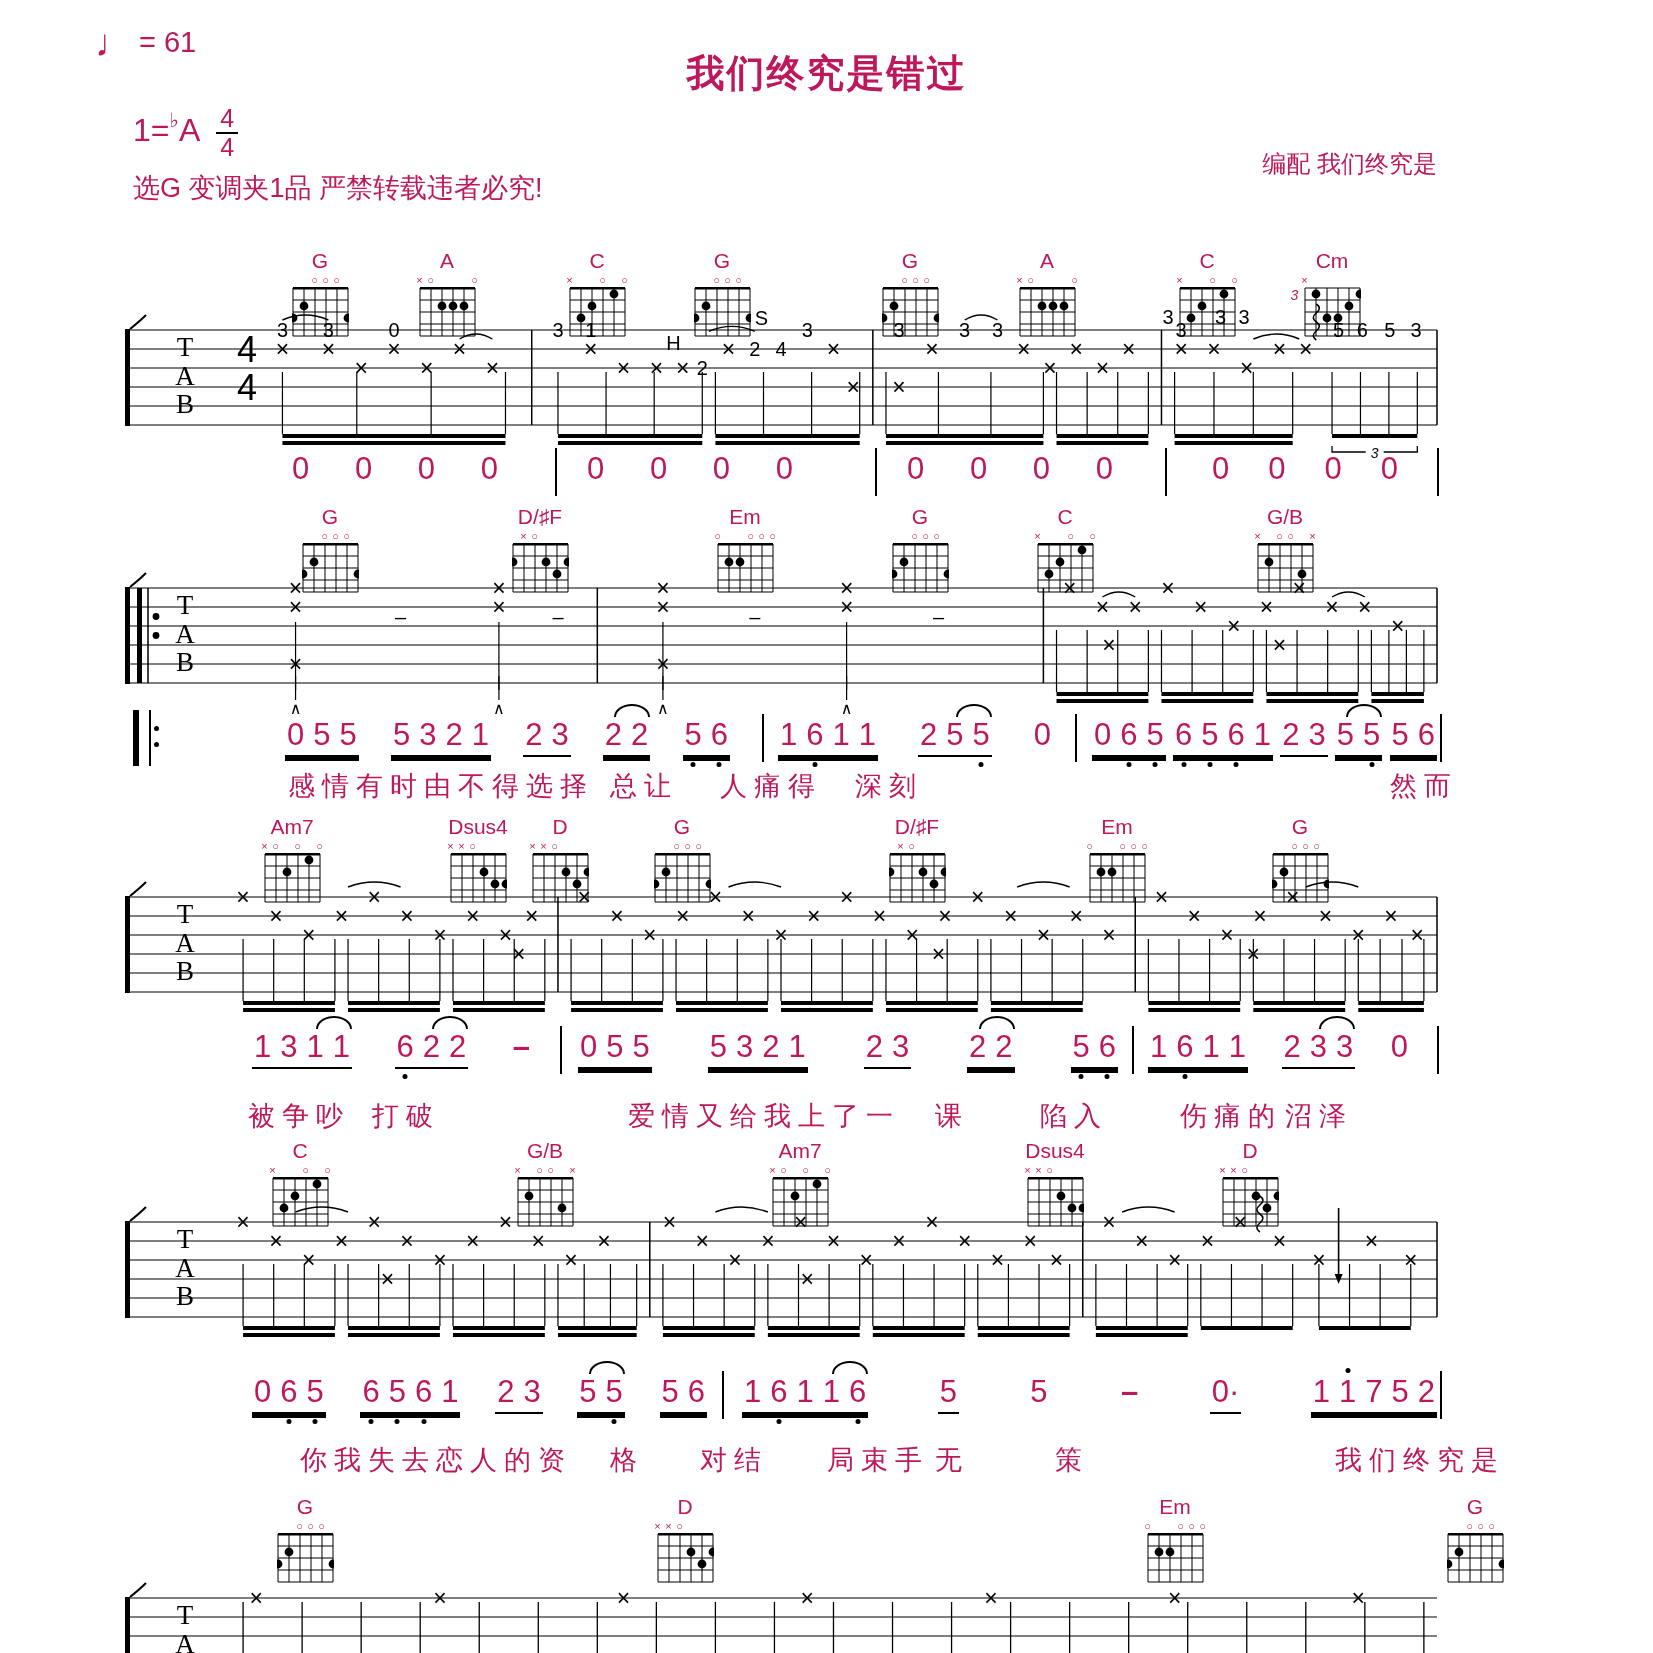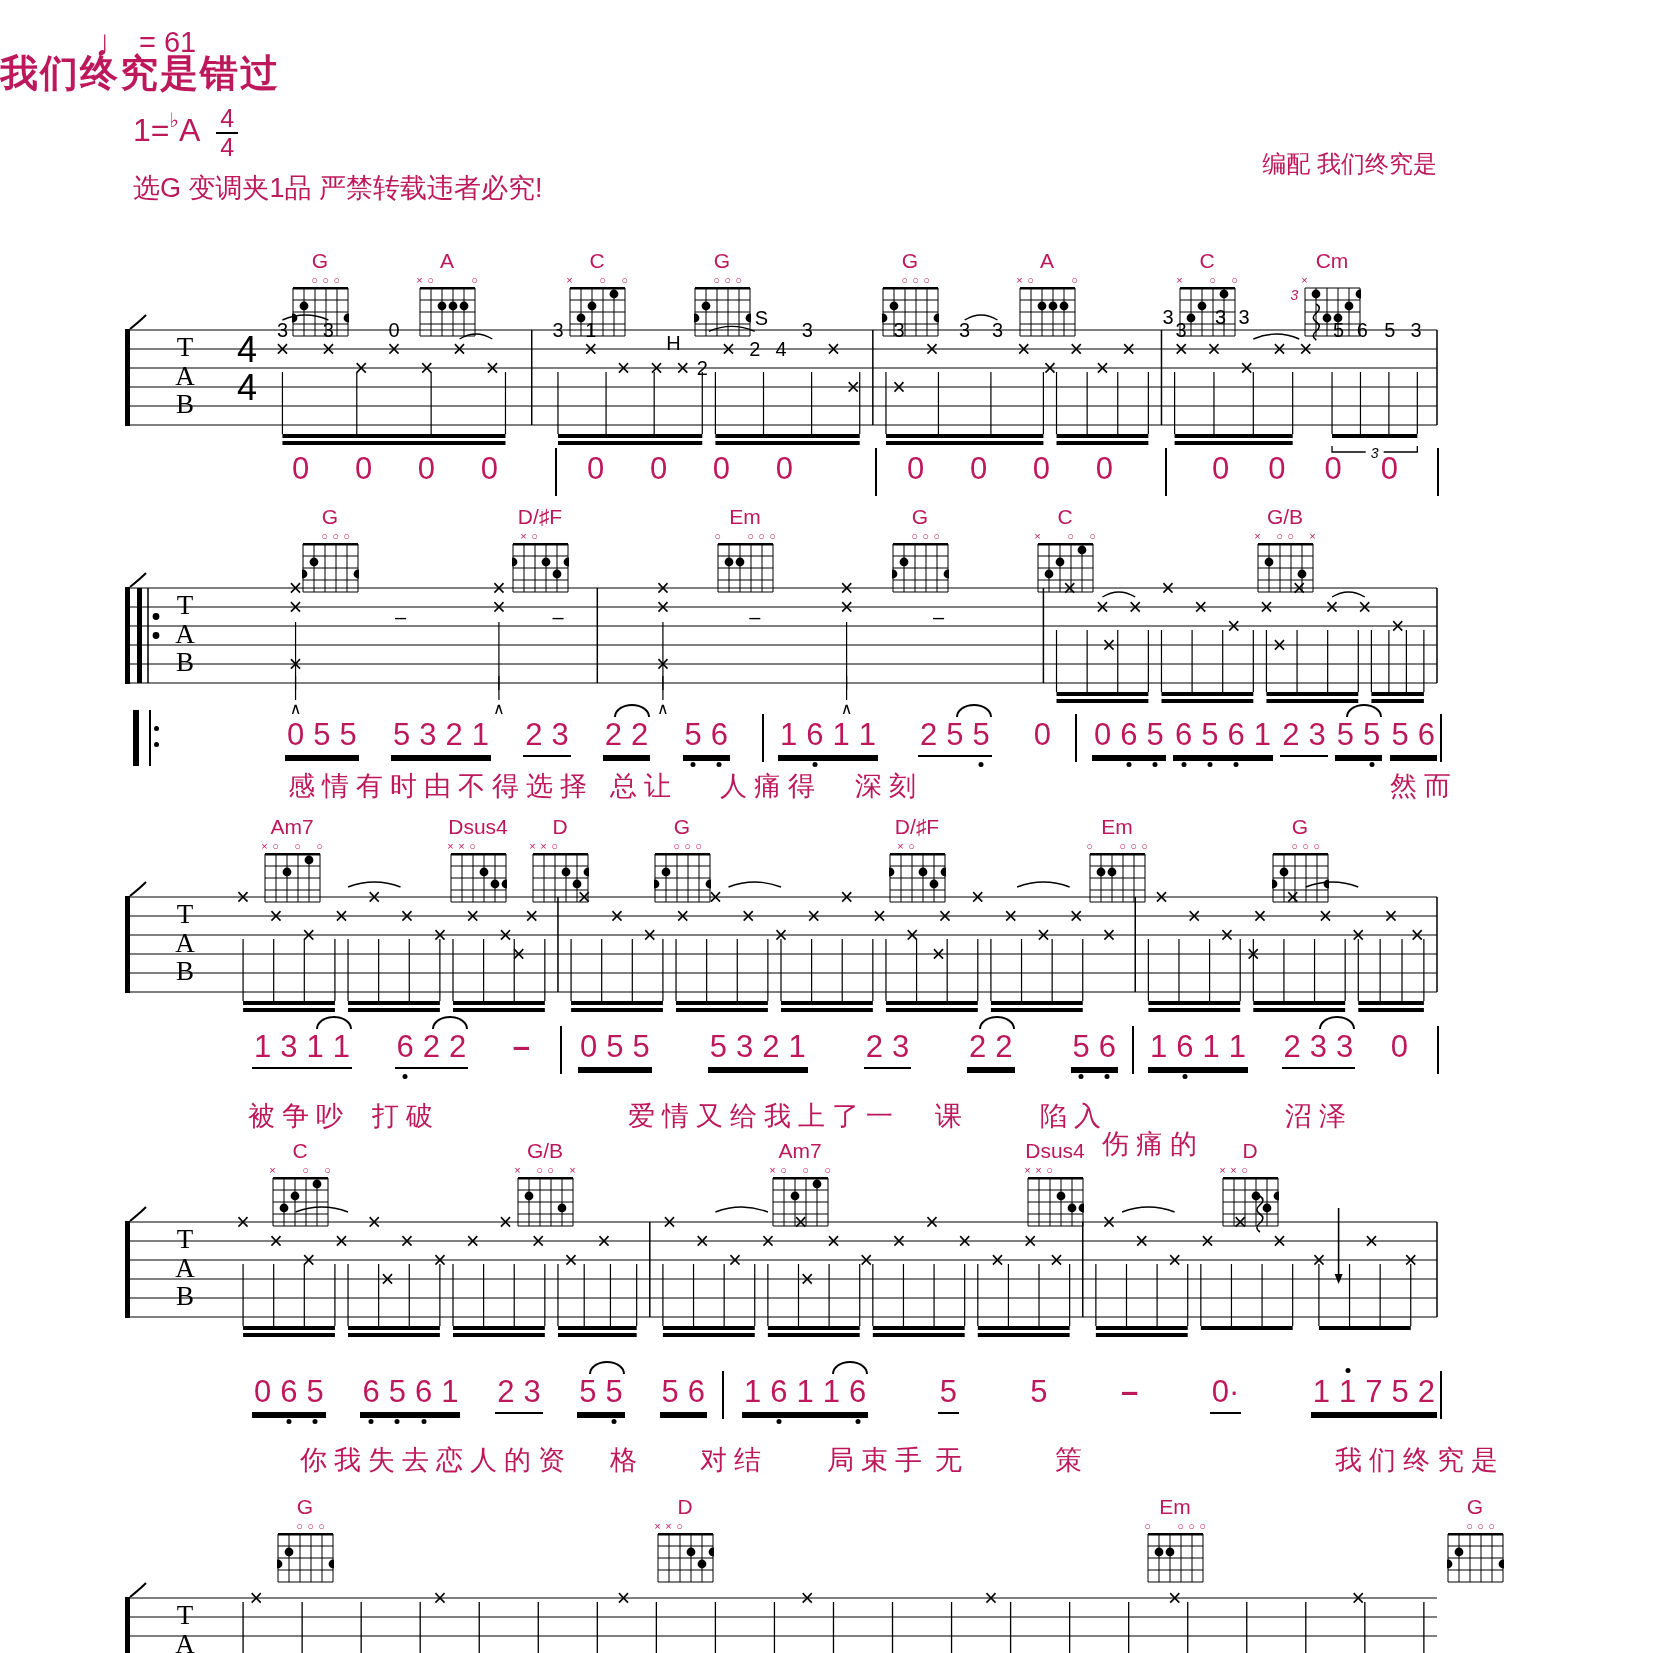--- a/index.html
+++ b/index.html
@@ -1,21 +1,21 @@
 <!DOCTYPE html>
 <html><head>
 <meta charset="utf-8">
 <style>
   html,body{margin:0;padding:0;background:#ffffff}
   #page{position:relative;width:1653px;height:1653px;background:#fff;color:#be185d;
         font-family:"Liberation Sans",sans-serif;overflow:hidden}
   .abs{position:absolute}
   .tempo{left:95px;top:22px;font-size:29px}
   .tnote{font-size:38px;vertical-align:-4px;margin-right:6px}
-  .title{left:0;top:48px;width:1653px;font-size:38px;font-weight:bold;letter-spacing:2px}
+  .title{left:0;top:48px;width:1653px;text-align:center;font-size:38px;font-weight:bold;letter-spacing:2px}
   .artist{left:0;top:108px;width:1653px;text-align:center;font-size:27px}
   .keysig{left:133px;top:106px;font-size:32px}
   .flat{font-size:20px;vertical-align:14px}
   .frac{display:inline-block;vertical-align:middle;text-align:center;margin-left:16px}
   .frac .fn{display:block;font-size:25px;line-height:25px}
   .frac .fb{display:block;width:22px;height:2px;background:#000;margin:1px auto}
   .capo{left:133px;top:170px;font-size:27px}
   .credits{left:1000px;top:146px;width:437px;text-align:right;font-size:24px;line-height:35px}
 
   
@@ -1102,21 +1102,21 @@
       <div class="jbar" style="left: 560px;"></div>
       <div class="jbar" style="left: 1132px;"></div>
       <div class="jbar" style="left: 1437px;"></div>
     </div>
     <div class="lyr" style="top: 1098px;">
       <span style="left: 248px;">被争吵</span>
       <span style="left: 372px;">打破</span>
       <span style="left: 628px;">爱情又给我上了一</span>
       <span style="left: 935px;">课</span>
       <span style="left: 1040px;">陷入</span>
-      <span style="left: 1102px; margin-top: 28px;">伤痛的</span>
+      <span style="left: 1180px;">伤痛的</span>
       <span style="left: 1285px;">沼泽</span>
     </div>
     <div class="chord abs" style="left: 258px; top: 1140px;">
       <div class="cname">C</div>
       <div class="marks">
         <span style="left: 14.5px;">×</span>
         <span style="left: 47.5px;">○</span>
         <span style="left: 69.5px;">○</span>
       </div>
       <div class="grid"><svg width="57" height="50" viewBox="0 0 57 50">

